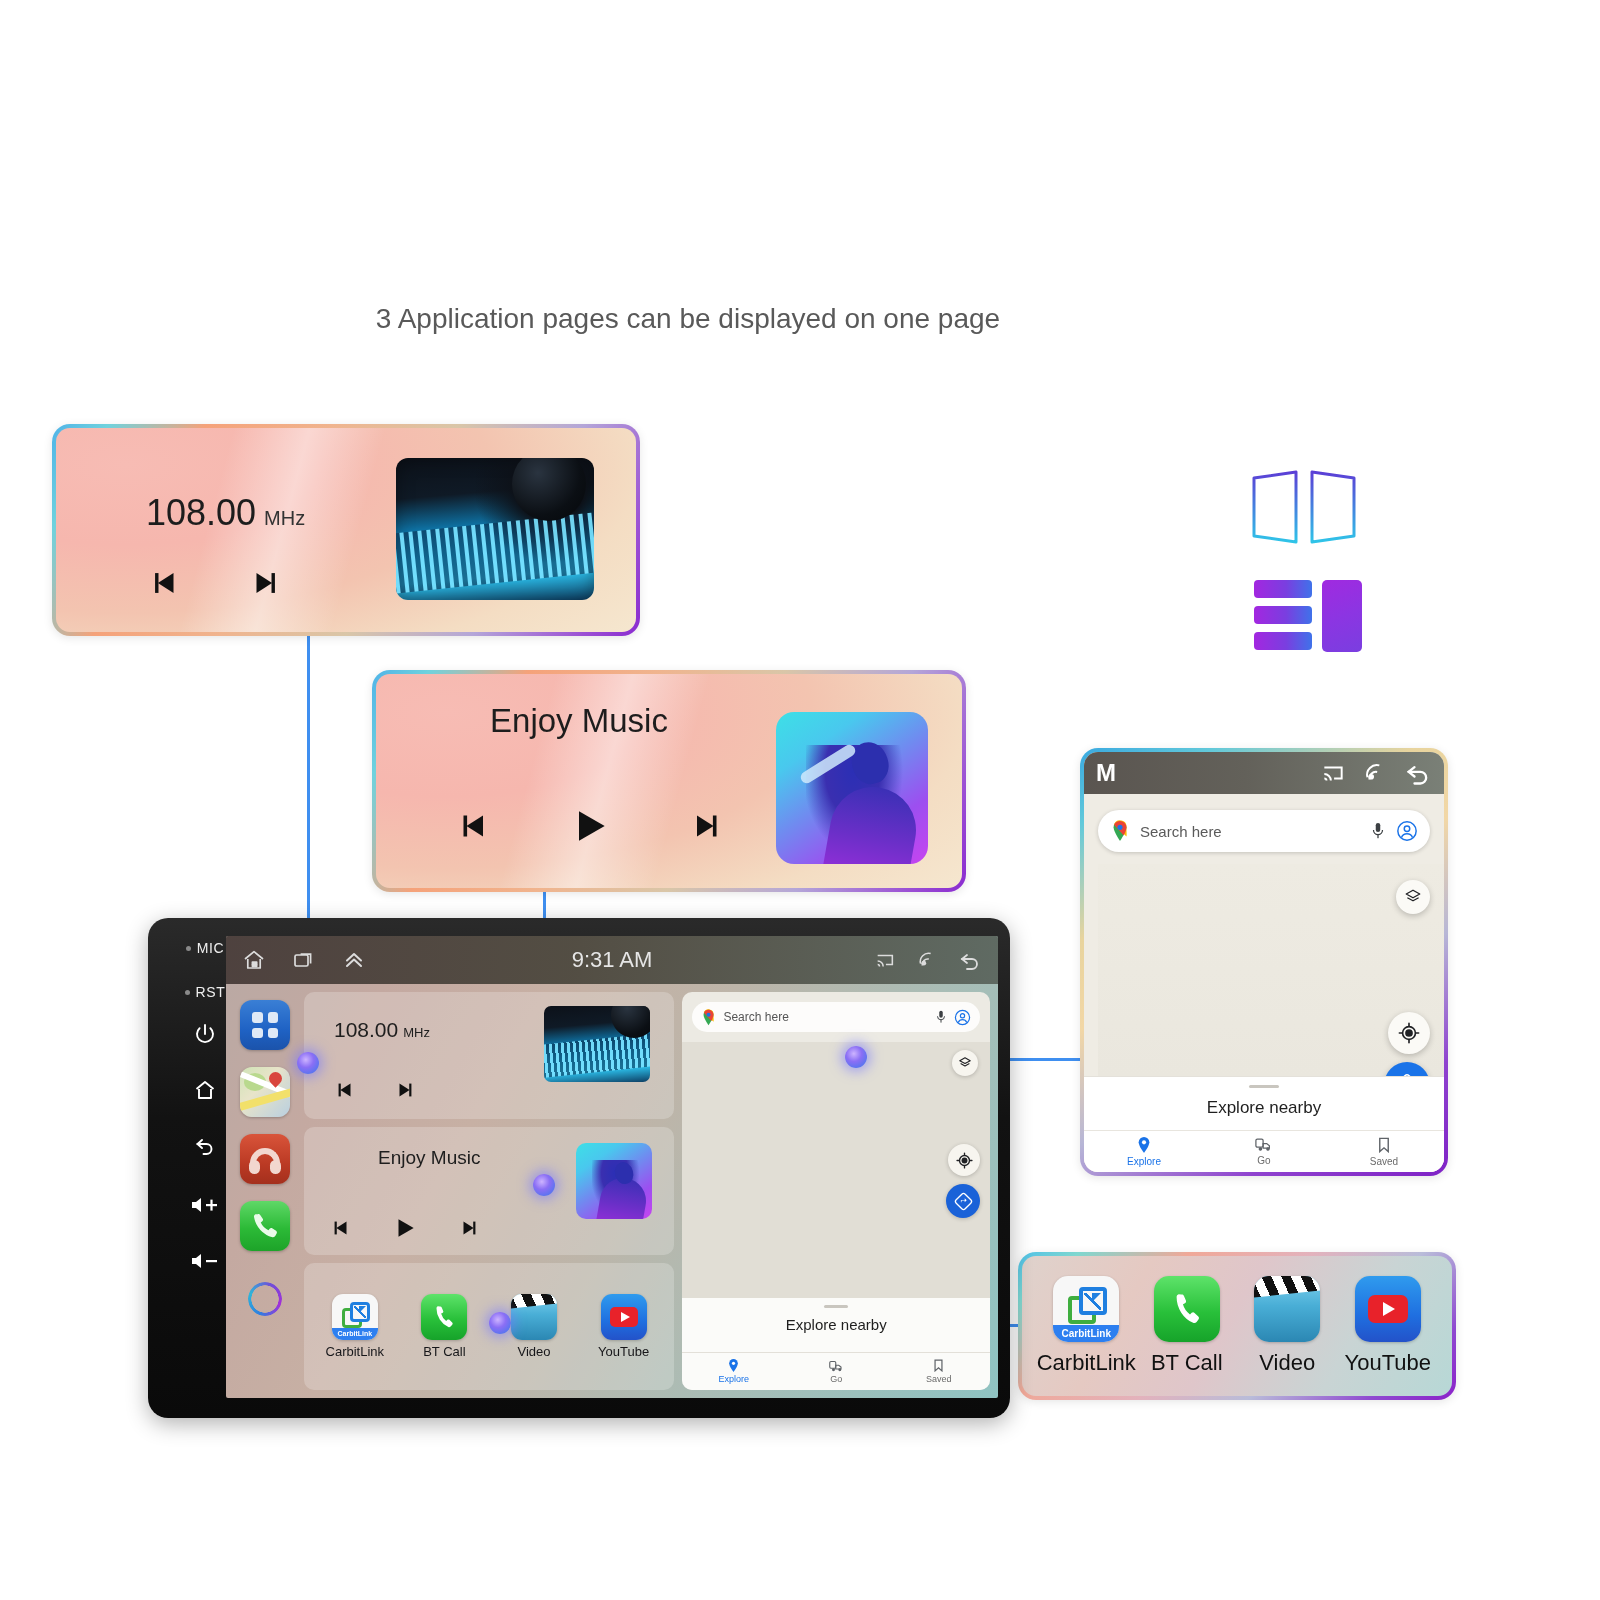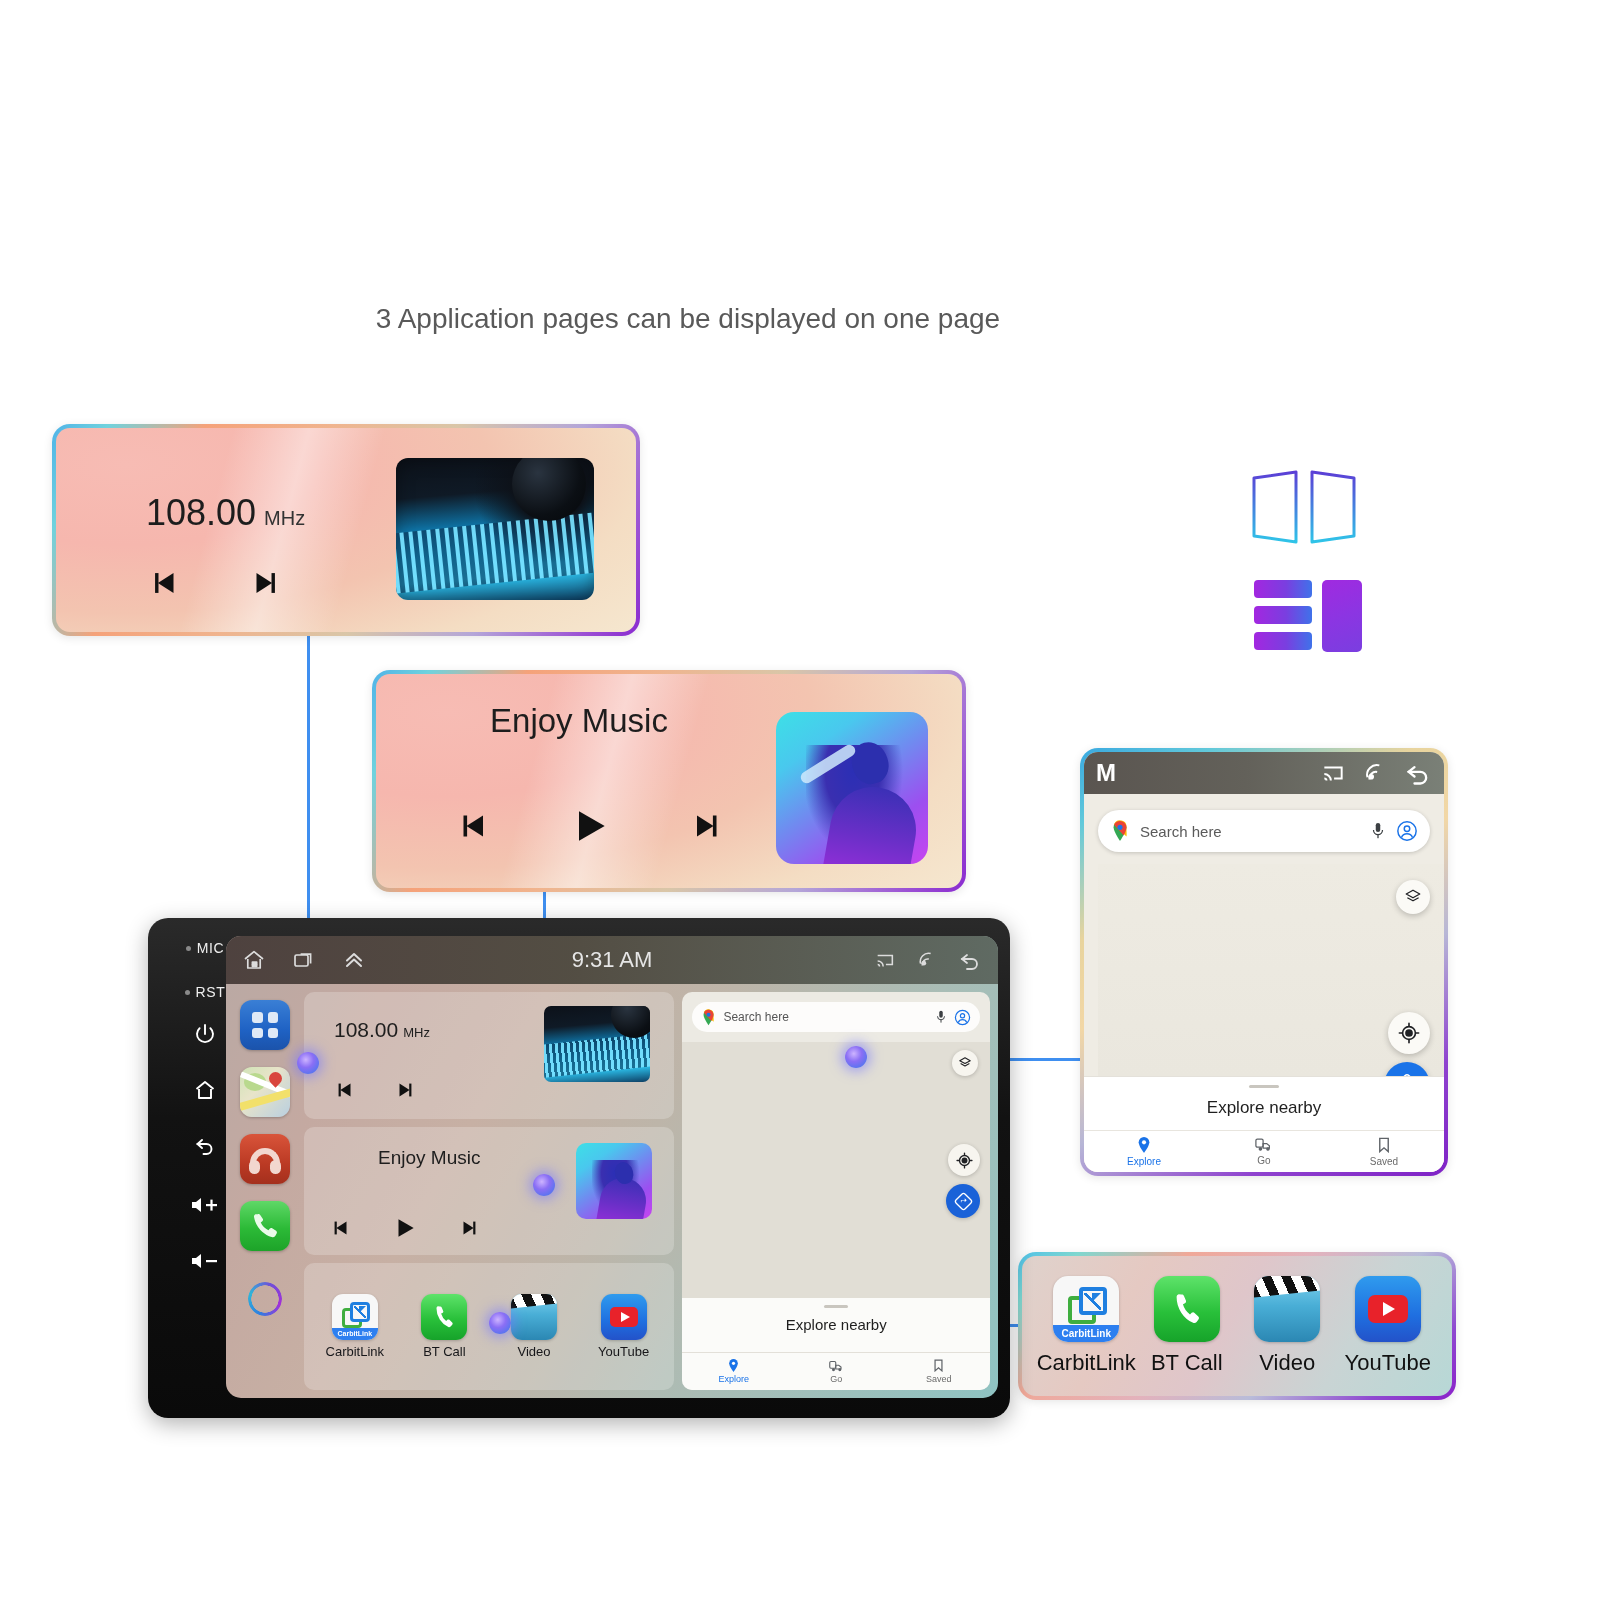--- a/index.html
+++ b/index.html
@@ -226,21 +226,21 @@
     box-shadow: 0 6px 22px rgba(0,0,0,.30);
     padding: 18px 12px 20px 78px;
   }
   .bezel-left { position:absolute; left: 0; top: 0; width: 78px; height: 100%; margin-left: 18px; }
   .bz-item { position:absolute; left: 0; width: 78px; display:flex; align-items:center; justify-content:center;
              color:#efefef; font-size: 14px; letter-spacing: .6px; gap:6px; }
   .bz-dot { width: 5px; height:5px; border-radius:50%; background:#8a8a8a; display:inline-block; }
   .bz-glyph { color:#fff; }
 
   .screen {
-    position:relative; width: 100%; height: 100%; border-radius: 15px; overflow: hidden;
+    position:relative; width: 100%; height: 100%; border-radius: 2px; overflow: hidden;
     background:
       linear-gradient(120deg, #b9a9a4 0%, #c4a9a1 18%, #c7b0a4 34%, #bdb5a9 52%, #a9bdb6 72%, #8fc3c2 100%);
   }
   .scr-topbar {
     position:absolute; left:0; top:0; width:100%; height: 48px;
     background: linear-gradient(90deg, rgba(70,58,55,.93) 0%, rgba(74,70,60,.93) 45%, rgba(90,100,92,.93) 100%);
     display:flex; align-items:center; padding: 0 16px; color:#dcdcdc;
   }
   .scr-topbar .left-ic { display:flex; gap: 26px; align-items:center; }
   .scr-topbar .clock { position:absolute; left:0; right:0; text-align:center; font-size: 22px; color:#e6e6e6; }

